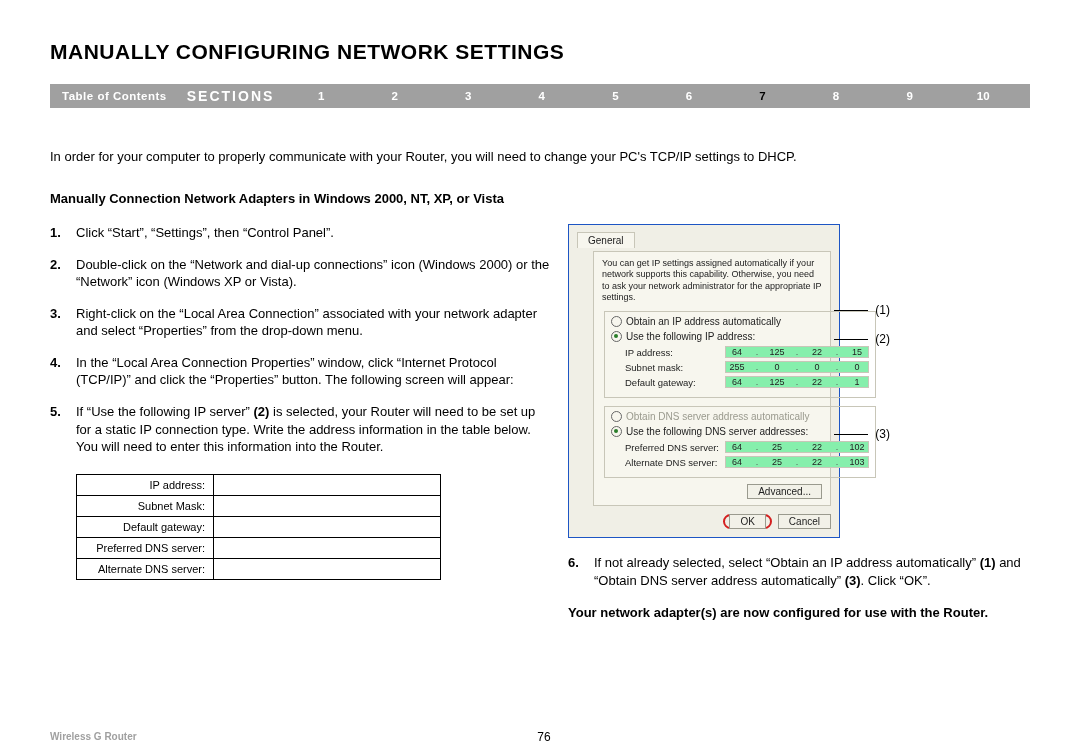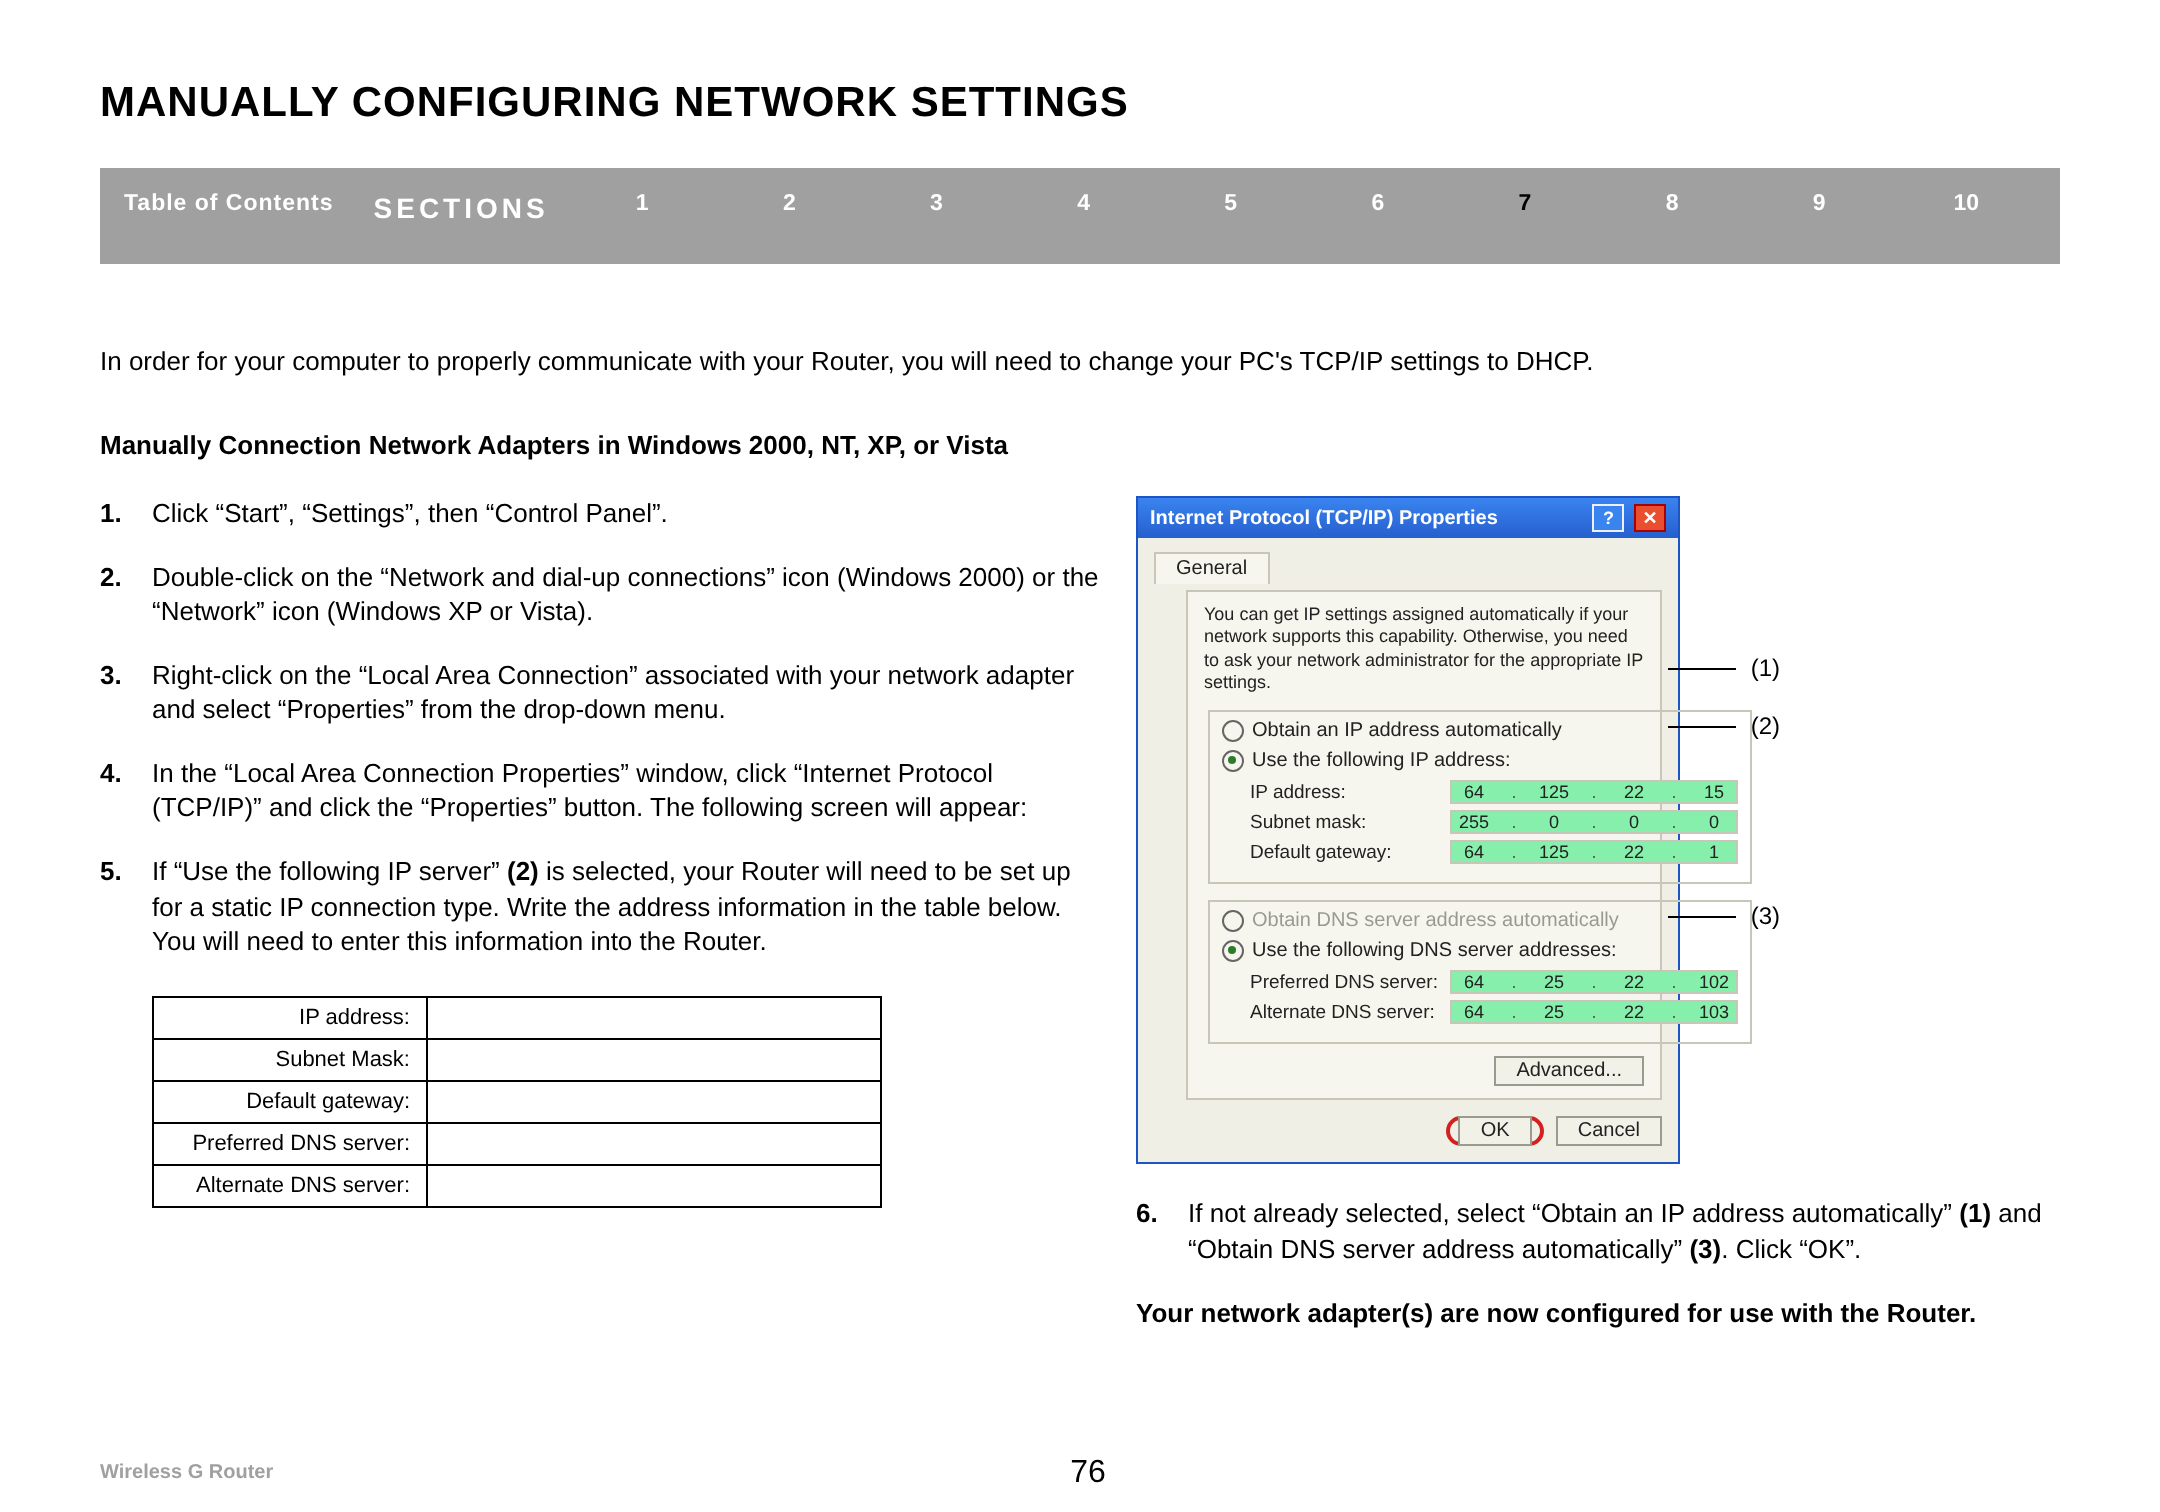--- a/index.html
+++ b/index.html
@@ -21,27 +21,27 @@
   }
   h1.title {
     font-family: Arial, Helvetica, sans-serif;
     font-weight: 800;
     font-size: 21px;
     letter-spacing: 0.5px;
     margin: 0 0 20px 0;
   }
   .nav-bar {
     display: flex;
-    align-items: flex-start;
+    align-items: center;
     background: #a0a0a0;
     color: #fff;
     height: 24px;
     font-size: 11.5px;
     font-weight: 700;
-    padding: 12px 10px;
+    padding: 0 10px;
     gap: 0;
   }
   .nav-bar .toc {
     padding: 0 20px 0 2px;
     letter-spacing: 0.5px;
   }
   .nav-bar .sections-label {
     font-size: 14px;
     letter-spacing: 2px;
     padding-right: 10px;
@@ -261,21 +261,21 @@
     right: 42px;
     display: flex;
     align-items: center;
     justify-content: space-between;
     color: #a0a0a0;
     font-size: 10px;
     font-weight: 700;
   }
   .footer .pg {
     color: #000;
-    font-size: 16px;
+    font-size: 12px;
     font-weight: 400;
     position: absolute;
     left: 50%;
     transform: translateX(-50%);
   }
 </style>
 </head>
 <body>
 
 <div class="page">
@@ -348,27 +348,20 @@
               <td class="lbl">Alternate DNS server:</td>
               <td class="val"></td>
             </tr>
       </tbody>
         </table>
     </div>
 
     <div class="right-col">
       <div class="fig-wrap">
         <div class="tcpip-dialog">
-          <div class="tcpip-title">
-            <span>Internet Protocol (TCP/IP) Properties</span>
-            <span class="winbtns">
-              <span class="help">?</span>
-              <span class="close">✕</span>
-            </span>
-          </div>
           <div class="tcpip-body">
             <div class="tab-strip"><span class="tab">General</span></div>
             <div class="tab-pane">
               <div class="desc">You can get IP settings assigned automatically if your network supports this capability. Otherwise, you need to ask your network administrator for the appropriate IP settings.</div>
 
               <fieldset class="group">
                   <legend></legend>
                 <div class="radio-row">
                   <span class="rd"></span>
                   <span>Obtain an IP address automatically</span>

